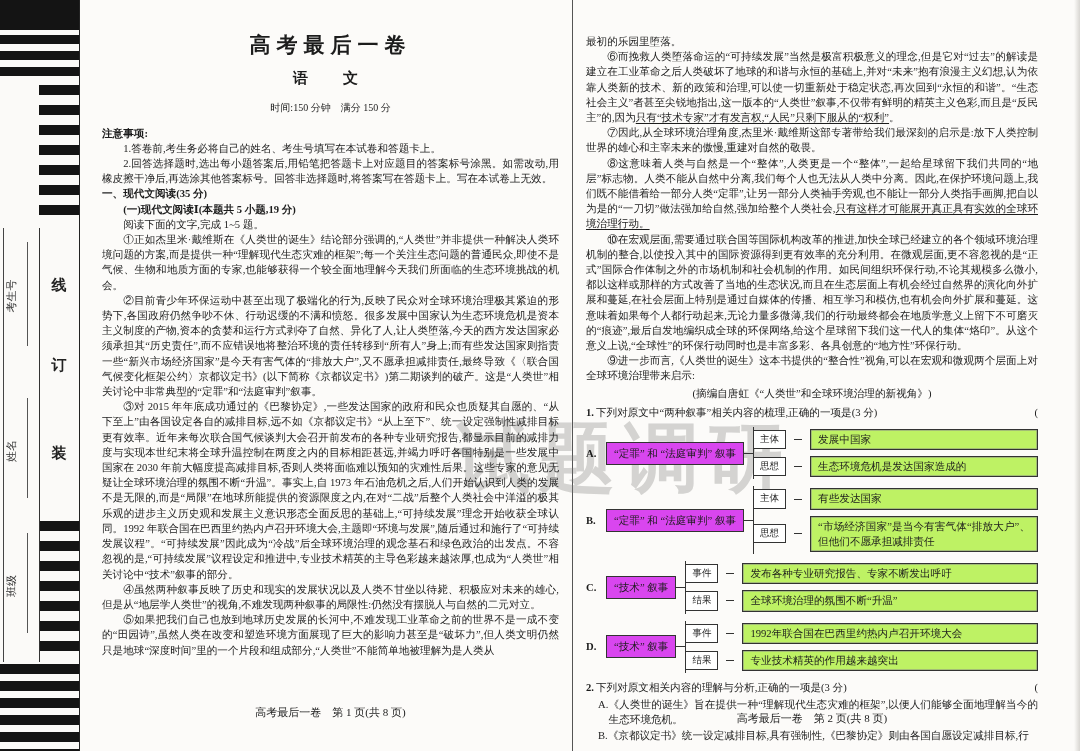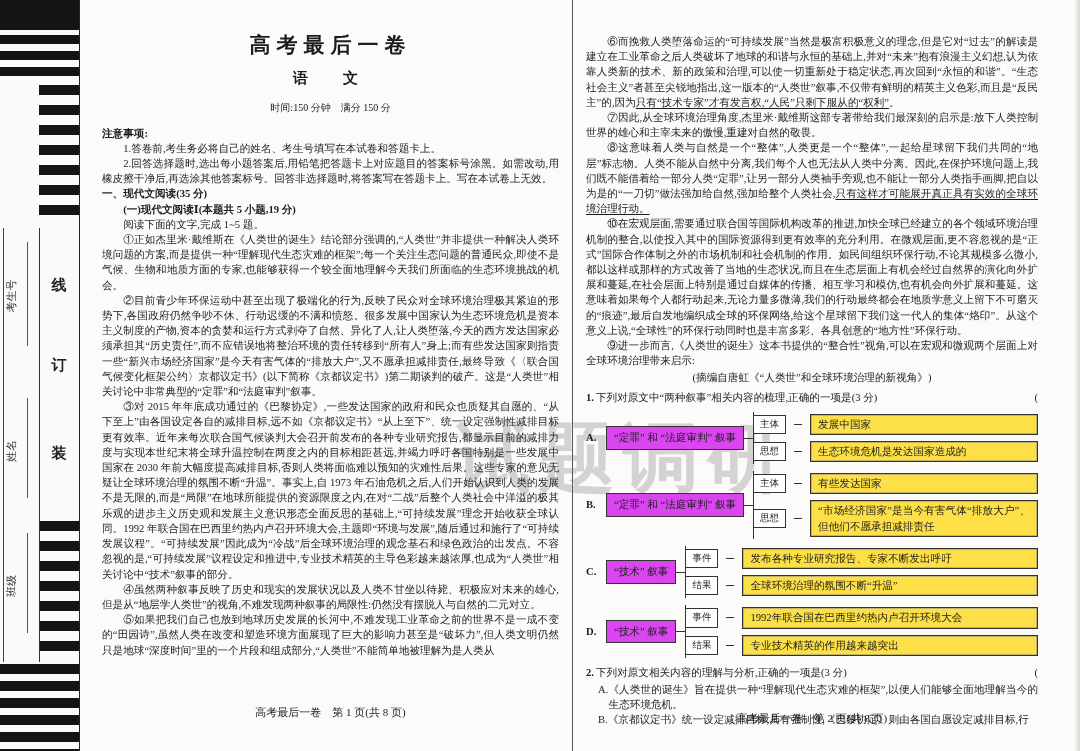--- a/index.html
+++ b/index.html
@@ -44,21 +44,21 @@
   
   .diagram{margin:4px 0 2px;}
   .drow{display:flex;align-items:center;margin:7px 0;}
   .dletter{width:20px;flex:0 0 auto;font-weight:bold;}
   .dnar{flex:0 0 auto;border:1px solid #333;padding:3px 7px;background:#d946ef;white-space:nowrap;}
   .dconn{flex:0 0 auto;width:9px;height:1px;background:#333;}
   .dbranch{flex:1;display:flex;flex-direction:column;gap:6px;border-left:1px solid #333;padding:2px 0;}
   .dbrow{display:flex;align-items:center;gap:8px;}
   .dkey{flex:0 0 auto;border:1px solid #333;padding:1px 6px;font-size:9.5px;background:#fff;margin-left:-1px;}
   .dlink{flex:0 0 auto;width:8px;height:1px;background:#333;}
-  .dval{flex:1;border:1px solid #333;padding:2px 7px;background:#fde047;box-shadow:inset 0 0 0 0.5px #888;}
+  .dval{flex:1;border:1px solid #333;padding:2px 7px;background:#bef264;box-shadow:inset 0 0 0 0.5px #888;}
   
   .footer{position:absolute;bottom:8px;left:0;width:100%;text-align:center;font-size:11px;}
   .watermark{position:absolute;left:455px;top:408px;font-size:76px;font-weight:bold;letter-spacing:8px;
              color:rgba(120,118,115,0.30);font-family:"Liberation Sans","DejaVu Sans",sans-serif;
              pointer-events:none;white-space:nowrap;}
   .page-edge{position:absolute;right:0;top:0;width:6px;height:751px;background:linear-gradient(to left,#d8d6d2,transparent);}
 </style>
 </head>
 <body>
 
@@ -107,20 +107,21 @@
         <p class="para"><span>③对 2015 年年底成功通过的《巴黎协定》,一些发达国家的政府和民众也质疑其自愿的、“从下至上”由各国设定各自的减排目标,远不如《京都议定书》“从上至下”、统一设定强制性减排目标更有效率。近年来每次联合国气候谈判大会召开前发布的各种专业研究报告,都显示目前的减排力度与实现本世纪末将全球升温控制在两度之内的目标相距甚远,并竭力呼吁各国特别是一些发展中国家在 2030 年前大幅度提高减排目标,否则人类将面临难以预知的灾难性后果。这些专家的意见无疑让全球环境治理的氛围不断“升温”。事实上,自 1973 年石油危机之后,人们开始认识到人类的发展不是无限的,而是“局限”在地球所能提供的资源限度之内,在对“二战”后整个人类社会中洋溢的极其乐观的进步主义历史观和发展主义意识形态全面反思的基础上,“可持续发展”理念开始收获全球认同。1992 年联合国在巴西里约热内卢召开环境大会,主题即“环境与发展”,随后通过和施行了“可持续发展议程”。“可持续发展”因此成为“冷战”后全球环境治理的观念基石和绿色政治的出发点。不容忽视的是,“可持续发展”议程设定和推进中,专业技术精英的主导色彩越来越浓厚,也成为“人类世”相关讨论中“技术”叙事的部分。</span></p>
         <p class="para"><span>④虽然两种叙事反映了历史和现实的发展状况以及人类不甘坐以待毙、积极应对未来的雄心,但是从“地层学人类世”的视角,不难发现两种叙事的局限性:仍然没有摆脱人与自然的二元对立。</span></p>
         <p class="para"><span>⑤如果把我们自己也放到地球历史发展的长河中,不难发现工业革命之前的世界不是一成不变的“田园诗”,虽然人类在改变和塑造环境方面展现了巨大的影响力甚至是“破坏力”,但人类文明仍然只是地球“深度时间”里的一个片段和组成部分,“人类世”不能简单地被理解为是人类从</span></p>
       </div>
 
     <div class="footer">高考最后一卷　第 1 页(共 8 页)</div>
   </div>
 
   <div class="col col-right">
     <div>
+        <p class="para noindent"><span>最初的乐园里堕落。</span></p>
         <p class="para"><span>⑥而挽救人类堕落命运的“可持续发展”当然是极富积极意义的理念,但是它对“过去”的解读是建立在工业革命之后人类破坏了地球的和谐与永恒的基础上,并对“未来”抱有浪漫主义幻想,认为依靠人类新的技术、新的政策和治理,可以使一切重新处于稳定状态,再次回到“永恒的和谐”。“生态社会主义”者甚至尖锐地指出,这一版本的“人类世”叙事,不仅带有鲜明的精英主义色彩,而且是“反民主”的,因为</span><span class="u">只有“技术专家”才有发言权,“人民”只剩下服从的“权利”</span><span>。</span></p>
         <p class="para"><span>⑦因此,从全球环境治理角度,杰里米·戴维斯这部专著带给我们最深刻的启示是:放下人类控制世界的雄心和主宰未来的傲慢,重建对自然的敬畏。</span></p>
         <p class="para"><span>⑧这意味着人类与自然是一个“整体”,人类更是一个“整体”,一起给星球留下我们共同的“地层”标志物。人类不能从自然中分离,我们每个人也无法从人类中分离。因此,在保护环境问题上,我们既不能借着给一部分人类“定罪”,让另一部分人类袖手旁观,也不能让一部分人类指手画脚,把自以为是的“一刀切”做法强加给自然,强加给整个人类社会,</span><span class="u">只有这样才可能展开真正具有实效的全球环境治理行动。</span></p>
         <p class="para"><span>⑩在宏观层面,需要通过联合国等国际机构改革的推进,加快全球已经建立的各个领域环境治理机制的整合,以使投入其中的国际资源得到更有效率的充分利用。在微观层面,更不容忽视的是“正式”国际合作体制之外的市场机制和社会机制的作用。如民间组织环保行动,不论其规模多么微小,都以这样或那样的方式改善了当地的生态状况,而且在生态层面上有机会经过自然界的演化向外扩展和蔓延,在社会层面上特别是通过自媒体的传播、相互学习和模仿,也有机会向外扩展和蔓延。这意味着如果每个人都行动起来,无论力量多微薄,我们的行动最终都会在地质学意义上留下不可磨灭的“痕迹”,最后自发地编织成全球的环保网络,给这个星球留下我们这一代人的集体“烙印”。从这个意义上说,“全球性”的环保行动同时也是丰富多彩、各具创意的“地方性”环保行动。</span></p>
         <p class="para"><span>⑨进一步而言,《人类世的诞生》这本书提供的“整合性”视角,可以在宏观和微观两个层面上对全球环境治理带来启示:</span></p>
       </div>
     <p class="source">(摘编自唐虹《“人类世”和全球环境治理的新视角》)</p>
 
     <div class="qstem">
       <span class="qno">1.</span>

